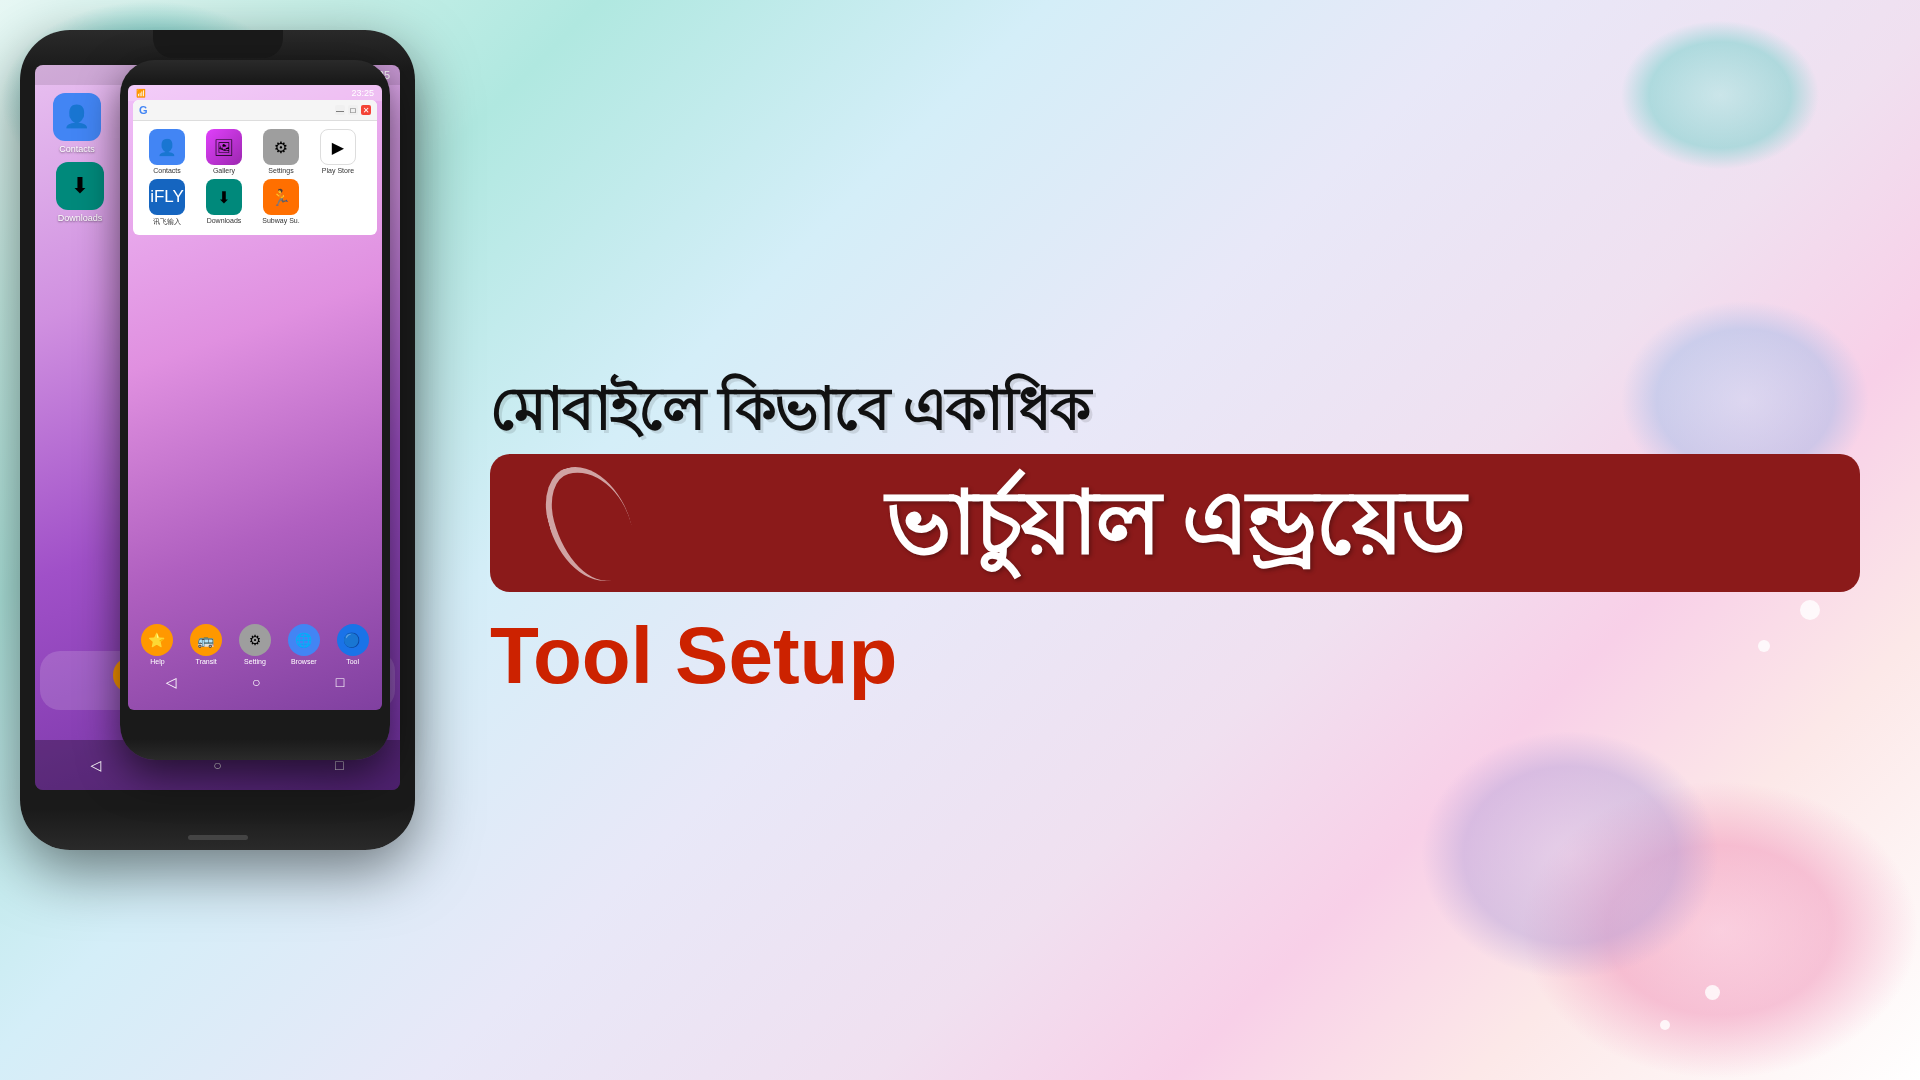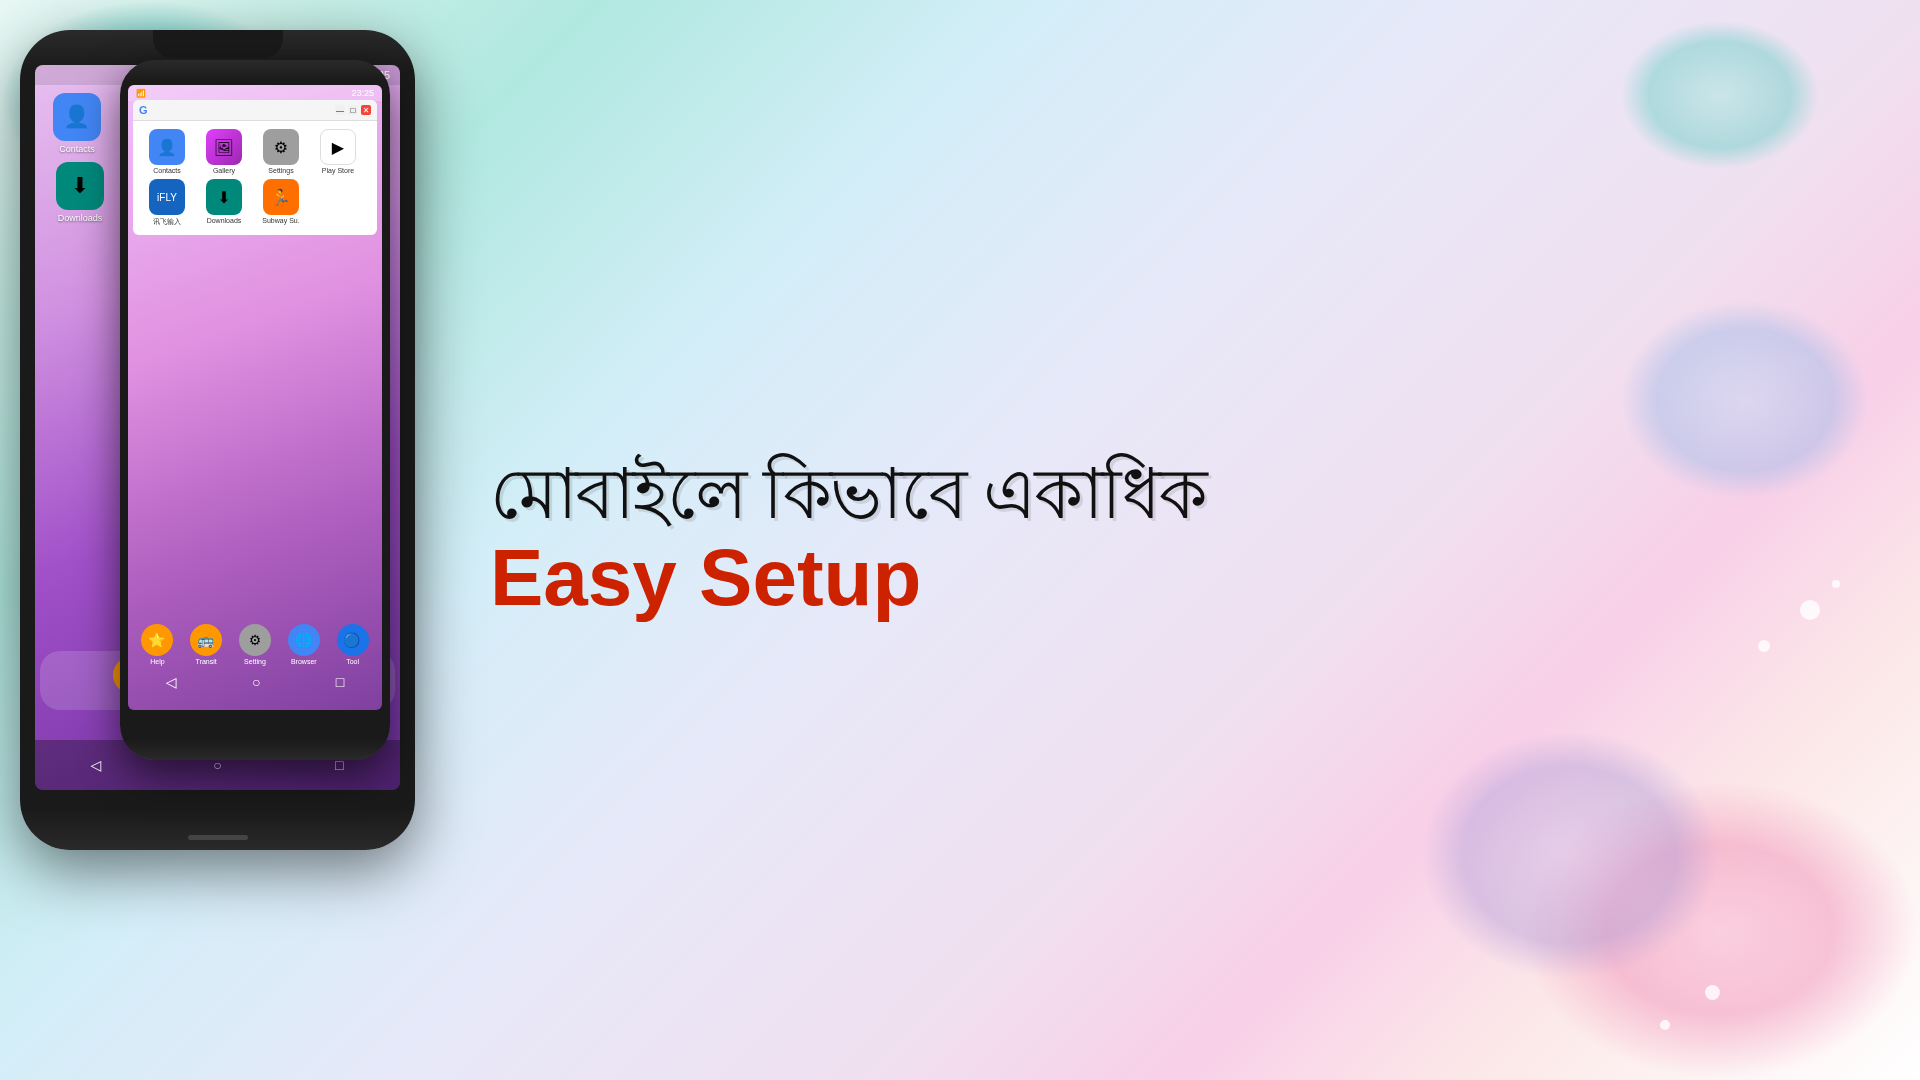--- a/index.html
+++ b/index.html
@@ -301,22 +301,22 @@
       top: 0;
       right: 0;
       bottom: 0;
       display: flex;
       flex-direction: column;
       justify-content: center;
       padding: 40px 60px 40px 40px;
     }
 
     .title-line1 {
-      font-size: 70px;
-      font-weight: 400;
+      font-size: 59px;
+      font-weight: 700;
       color: #111;
       font-family: 'Arial Black', 'Arial', sans-serif;
       line-height: 1.0;
       letter-spacing: -2px;
       margin-bottom: 0;
       text-shadow: 3px 3px 0px rgba(0,0,0,0.1);
     }
 
     .red-banner {
       background: #8b1a1a;
@@ -511,21 +511,21 @@
           </div>
           <div class="fg-app-item">
             <div class="fg-app-icon" style="background:#9e9e9e;">⚙</div>
             <div class="fg-app-label">Settings</div>
           </div>
           <div class="fg-app-item">
             <div class="fg-app-icon" style="background:white;border:1px solid #ddd;">▶</div>
             <div class="fg-app-label">Play Store</div>
           </div>
           <div class="fg-app-item">
-            <div class="fg-app-icon" style="background:#1565c0;color:white;font-size:10px;">iFLY</div>
+            <div class="fg-app-icon" style="background:#1565c0;color:white;font-size:17px;">iFLY</div>
             <div class="fg-app-label">讯飞输入</div>
           </div>
           <div class="fg-app-item">
             <div class="fg-app-icon" style="background:#00897b;">⬇</div>
             <div class="fg-app-label">Downloads</div>
           </div>
           <div class="fg-app-item">
             <div class="fg-app-icon" style="background:#ff6f00;">🏃</div>
             <div class="fg-app-label">Subway Su.</div>
           </div>
@@ -564,16 +564,20 @@
       </div>
     </div>
   </div>
 
 </div>
 
 <div class="content-right">
 
   <div class="title-line1">মোবাইলে কিভাবে একাধিক</div>
 
-
-
-  <div class="title-line4">Easy Setup</div>
+  <div class="red-banner">
+    <div class="brush-stroke"></div>
+    <div class="red-banner-text">ভার্চুয়াল এন্ড্রয়েড</div>
+  </div>
+
+
+  <div class="title-line4">Tool Setup</div>
 </div>
 
 </body></html>

